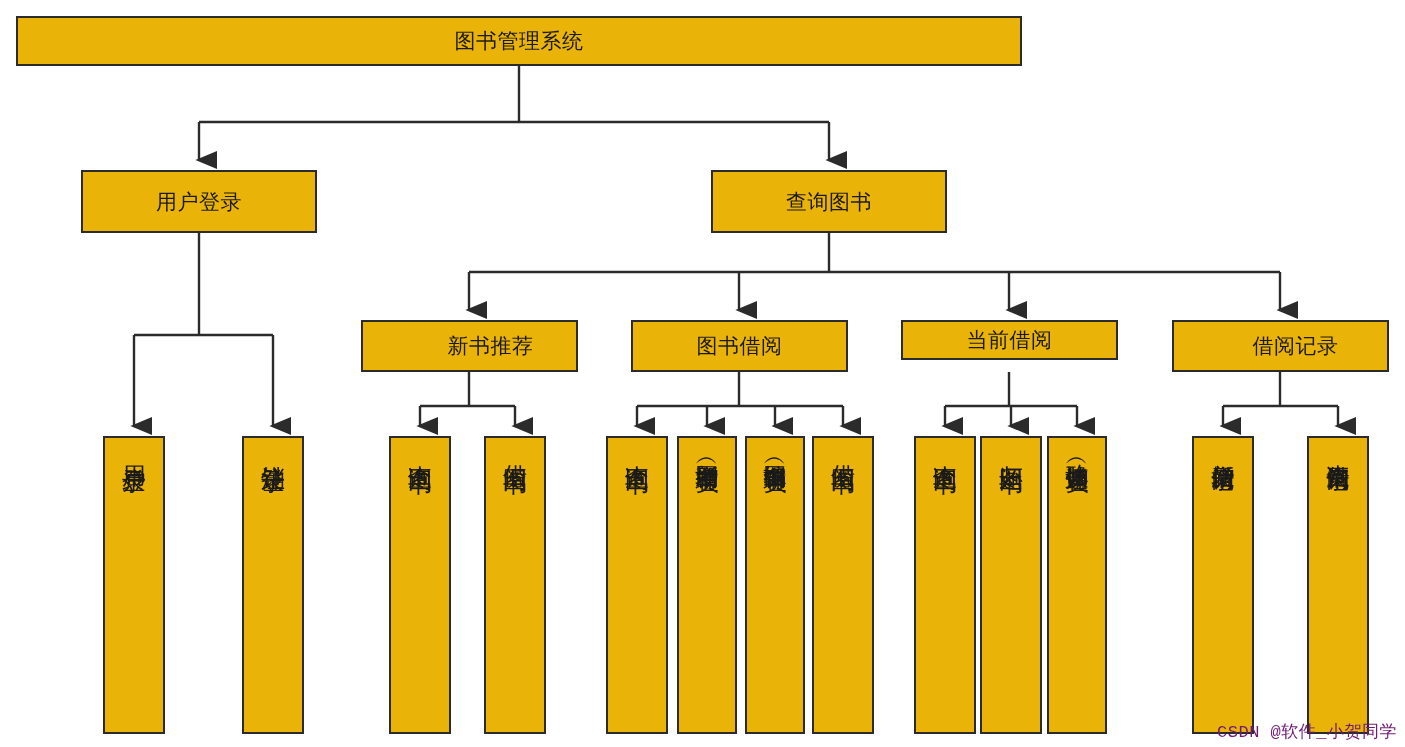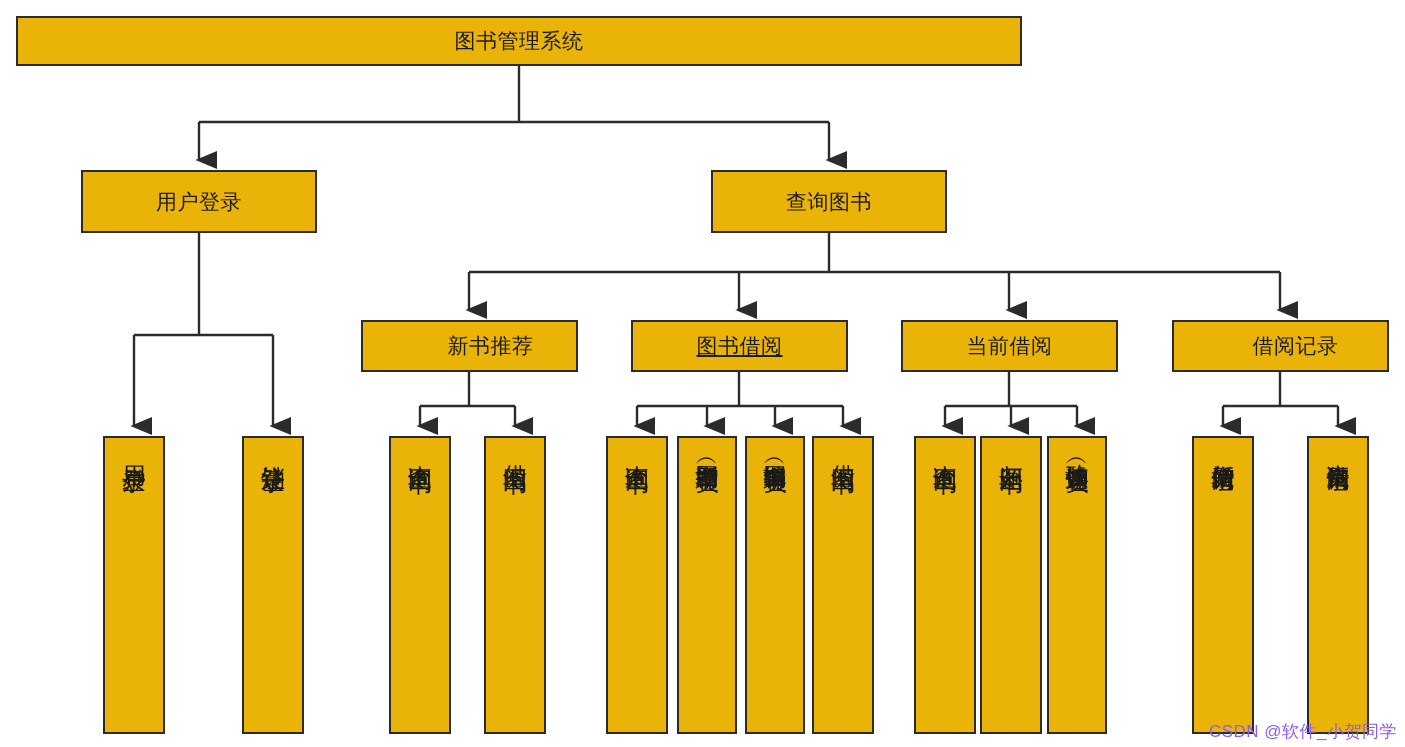--- a/index.html
+++ b/index.html
@@ -67,24 +67,25 @@
   }
   .node.vert.tall-text .node-label {
     font-size: 23px;
     letter-spacing: 1px;
   }
   #watermark {
     position: absolute;
     right: 8px;
     bottom: 4px;
     font-size: 17px;
-    color: #8b5cf6;
+    color: #701a75;
     z-index: 5;
     white-space: nowrap;
     letter-spacing: 0.5px;
+    font-family: Liberation Mono, monospace;
   }
 </style>
 </head>
 <body>
 
 <div id="diagram-canvas">
 
   <svg id="edges-layer" width="1405" height="747" viewBox="0 0 1405 747">
     <defs>
       <marker id="arrow" viewBox="0 0 12 12" refX="6" refY="10" markerWidth="9" markerHeight="9" orient="auto-start-reverse">
@@ -143,24 +144,24 @@
   <div class="node horiz" style="left:81px; top:170px; width:236px; height:63px;">
     <span class="node-label">用户登录</span>
   </div>
   <div class="node horiz" style="left:711px; top:170px; width:236px; height:63px;">
     <span class="node-label">查询图书</span>
   </div>
 
   <div class="node horiz" style="left:361px; top:320px; width:217px; height:52px;padding-left:42px;">
     <span class="node-label">新书推荐</span>
   </div>
-  <div class="node horiz" style="left:631px; top:320px; width:217px; height:52px;text-decoration:underline;">
+  <div class="node horiz" style="left:631px; top:320px; width:217px; height:52px;">
     <span class="node-label">图书借阅</span>
   </div>
-  <div class="node horiz" style="left:901px; top:320px; width:217px; height:52px;">
+  <div class="node horiz" style="left:901px; top:320px; width:217px; height:40px;">
     <span class="node-label">当前借阅</span>
   </div>
   <div class="node horiz" style="left:1172px; top:320px; width:217px; height:52px;padding-left:30px;">
     <span class="node-label">借阅记录</span>
   </div>
 
   <div class="node vert" style="left:103px; top:436px; width:62px; height:298px;">
     <span class="node-label">用户登录</span>
   </div>
   <div class="node vert" style="left:242px; top:436px; width:62px; height:298px;">

